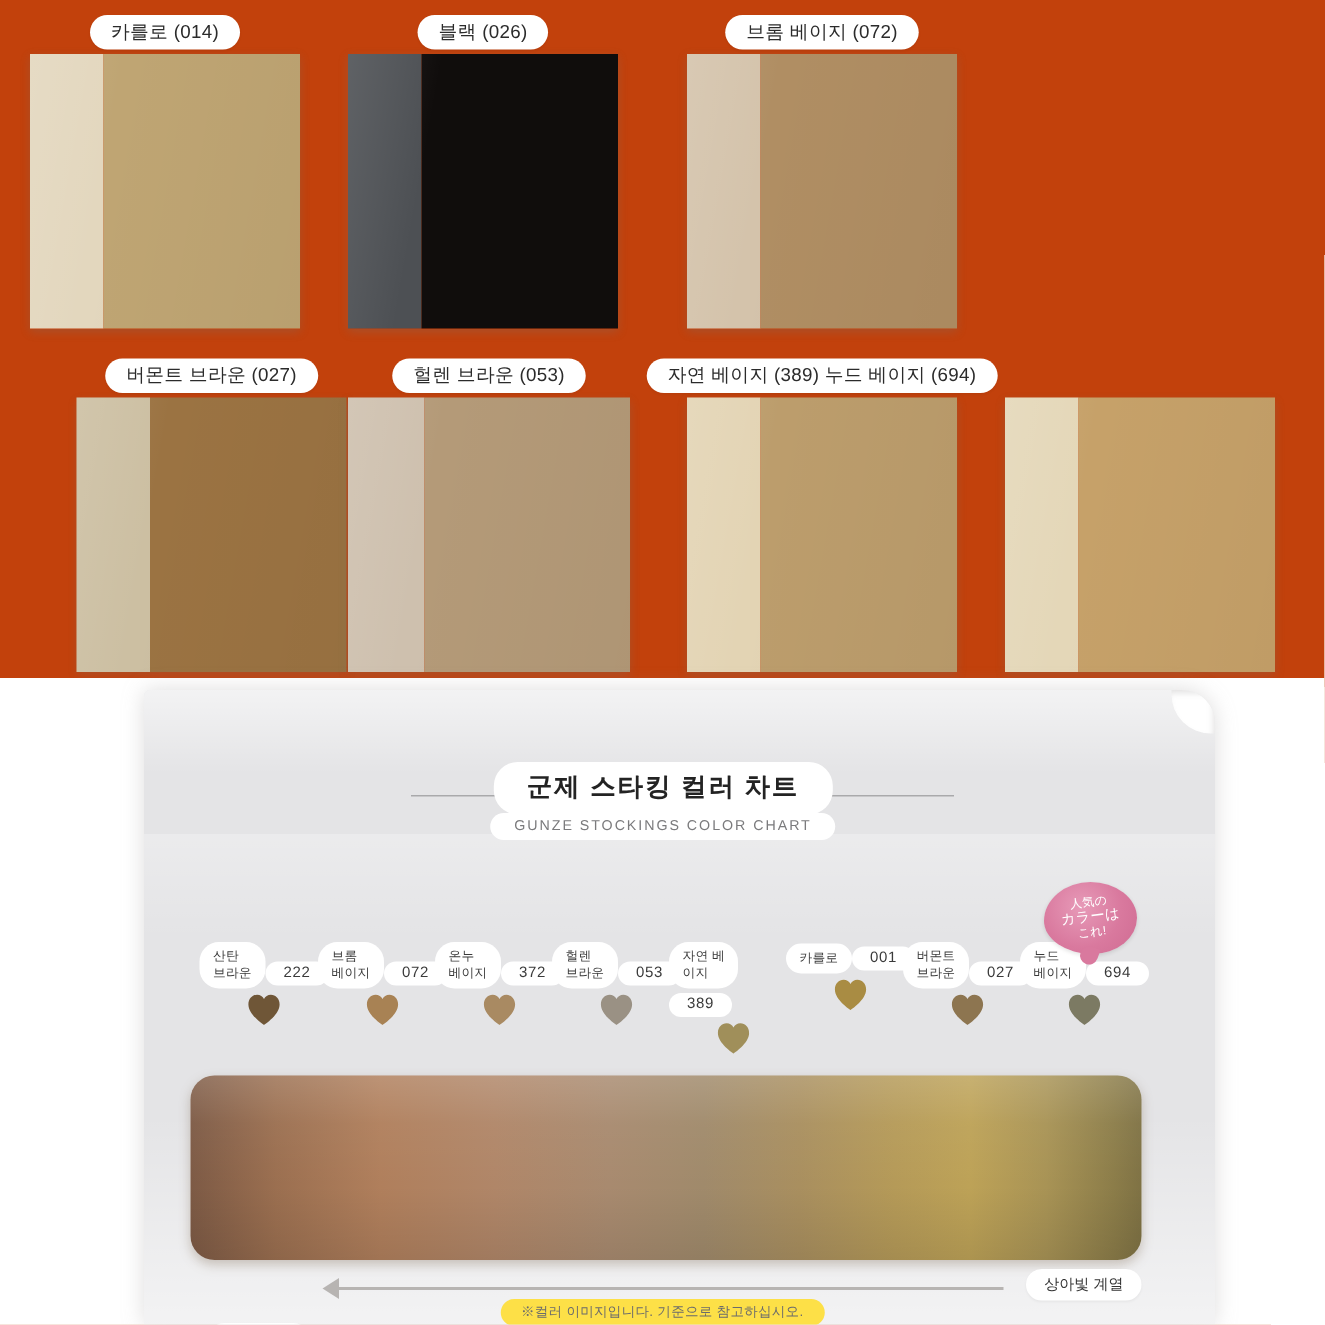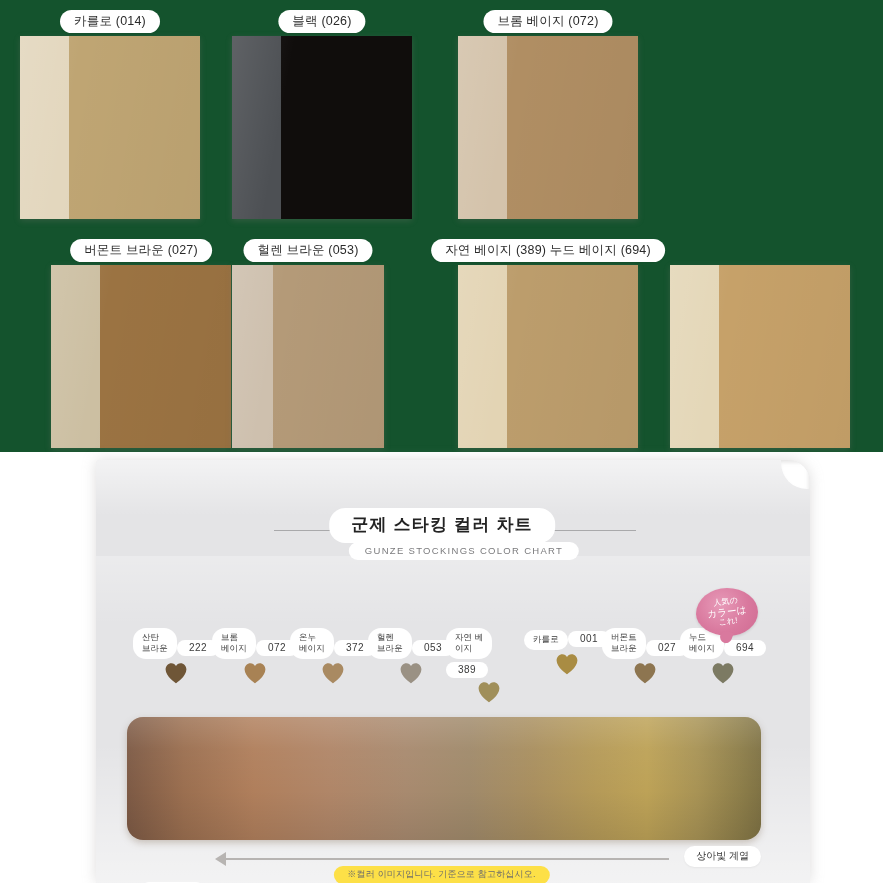--- a/index.html
+++ b/index.html
@@ -18,21 +18,21 @@
     height: 883px;
     background: #ffffff;
   }
 
   
   .swatch-area {
     position: absolute;
     left: 0; top: 0;
     width: 883px;
     height: 458px;
-    background: #14532d;
+    background: #c2410c;
   }
 
   .swatch {
     position: absolute;
     overflow: visible;
   }
 
   .swatch-img {
     position: absolute;
     left: 0; top: 0;
@@ -363,21 +363,21 @@
         <div class="pill pill-top" style="top: -26px;">브롬 베이지 (072)</div>
       </div>
       <div class="swatch" style="left: 20px; top: 265px; width: 180px; height: 183px; margin-left: 31px;">
         <div class="swatch-img">
           <div class="band-light" style="background: rgb(204, 191, 162);"></div>
           <div class="band-main" style="background: rgb(155, 115, 66);"></div>
           <div class="sheen"></div>
         </div>
         <div class="pill pill-top" style="top: -26px;">버몬트 브라운 (027)</div>
       </div>
-      <div class="swatch" style="left: 232px; top: 265px; width: 152px; height: 183px;">
+      <div class="swatch" style="left: 232px; top: 265px; width: 188px; height: 183px;">
         <div class="swatch-img">
           <div class="band-light" style="background: rgb(206, 192, 174);"></div>
           <div class="band-main" style="background: rgb(180, 154, 120);"></div>
           <div class="sheen"></div>
         </div>
         <div class="pill pill-top" style="top: -26px;">헐렌 브라운 (053)</div>
       </div>
       <div class="swatch" style="left: 458px; top: 265px; width: 180px; height: 183px;">
         <div class="swatch-img">
           <div class="band-light" style="background: rgb(227, 212, 180);"></div>
@@ -399,21 +399,21 @@
     <div class="chart-panel">
       <div class="panel-sheen-a"></div>
       <div class="panel-sheen-b"></div>
       <div class="panel-sheen-c"></div>
       <div class="corner-curl"></div>
       <div class="title-rule"></div>
     </div>
   </div>
 
   <div class="title-pill" style="left:442px; top:508px;">군제 스타킹 컬러 차트</div>
-  <div class="subtitle-pill" style="left:464px; top:542px;">GUNZE STOCKINGS COLOR CHART</div>
+  <div class="subtitle-pill" style="left:442px; top:542px;">GUNZE STOCKINGS COLOR CHART</div>
 
   <div class="pink-badge">
     <div class="blob"></div>
     <div class="tail"></div>
     <div class="txt">
       <span>人気の</span>
       <span>カラーは</span>
       <span>これ!</span>
     </div>
   </div>

